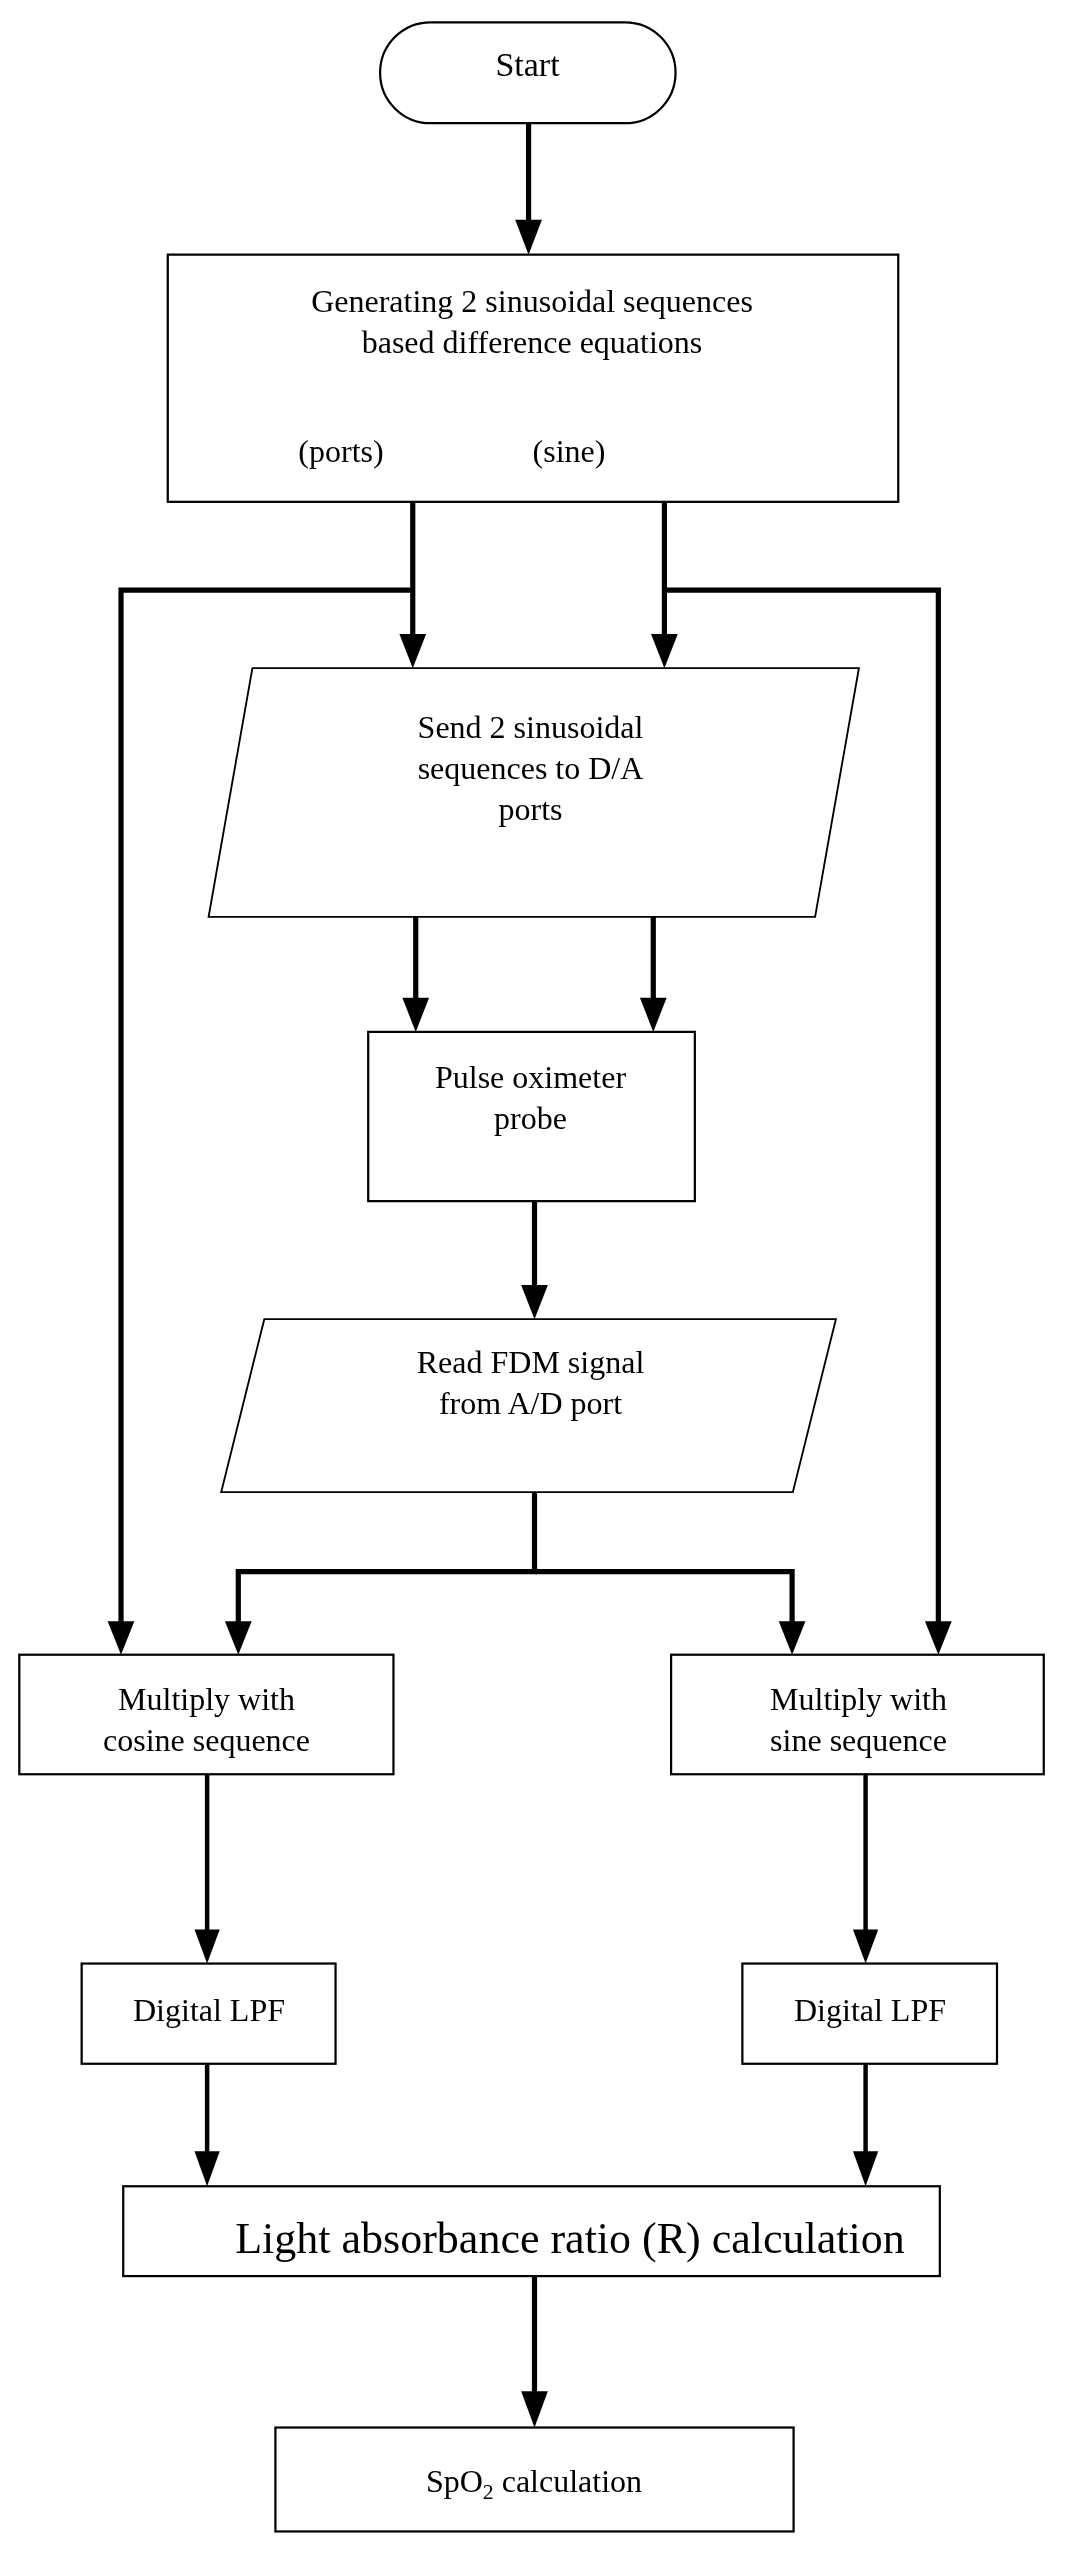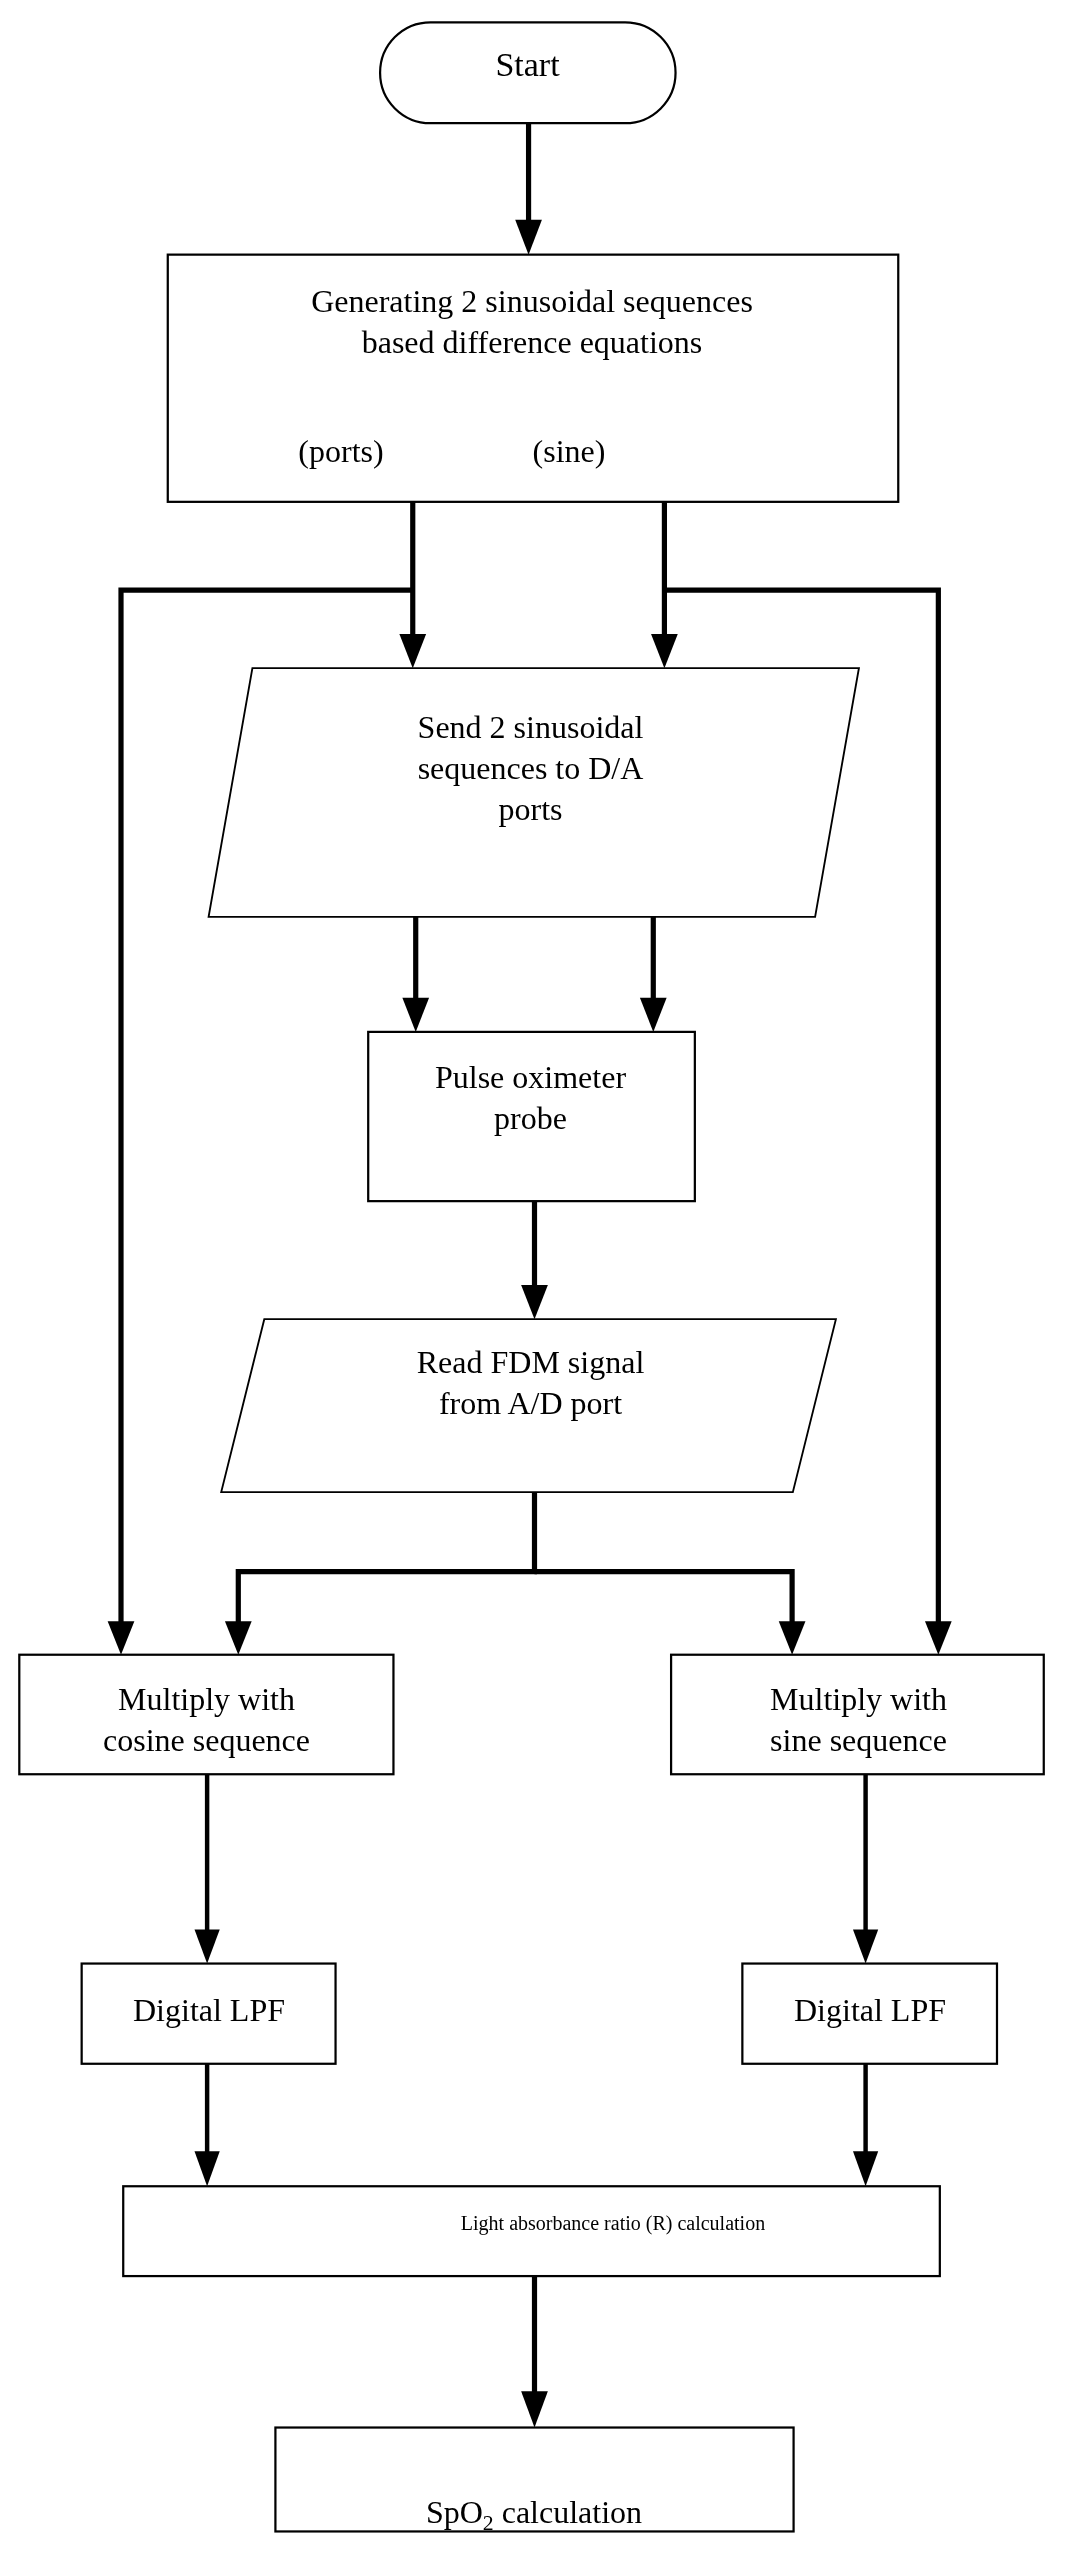--- a/index.html
+++ b/index.html
@@ -63,22 +63,22 @@
   .lbl-gen        { left: 174px;  top: 281px;  width: 716px;  font-size: 32px; }
   .lbl-cos        { left: 267px;  top: 431px;  width: 148px;  font-size: 32px; }
   .lbl-sin        { left: 495px;  top: 431px;  width: 148px;  font-size: 32px; }
   .lbl-send       { left: 278px;  top: 707px;  width: 505px;  font-size: 32px; }
   .lbl-probe      { left: 371px;  top: 1057px; width: 319px;  font-size: 32px; }
   .lbl-read       { left: 278px;  top: 1342px; width: 505px;  font-size: 32px; }
   .lbl-mulcos     { left: 24px;   top: 1679px; width: 365px;  font-size: 32px; }
   .lbl-mulsin     { left: 676px;  top: 1679px; width: 365px;  font-size: 32px; }
   .lbl-lpf1       { left: 83px;  top: 1990px; width: 252px;  font-size: 32px; }
   .lbl-lpf2       { left: 744px; top: 1990px; width: 252px;  font-size: 32px; }
-  .lbl-ratio      { left: 126px;  top: 2211px; width: 888px; font-size: 20px; padding-left: 43px; }
-  .lbl-spo2       { left: 278px;  top: 2461px; width: 512px;  font-size: 32px; margin-top: 31px; }
+  .lbl-ratio      { left: 126px;  top: 2211px; width: 888px; font-size: 44px; }
+  .lbl-spo2       { left: 278px;  top: 2461px; width: 512px;  font-size: 32px; }
   .sub {
     font-size: 0.68em;
     vertical-align: sub;
   }
 </style>
 </head>
 <body>
 
 <div id="flowchart-root">
 

